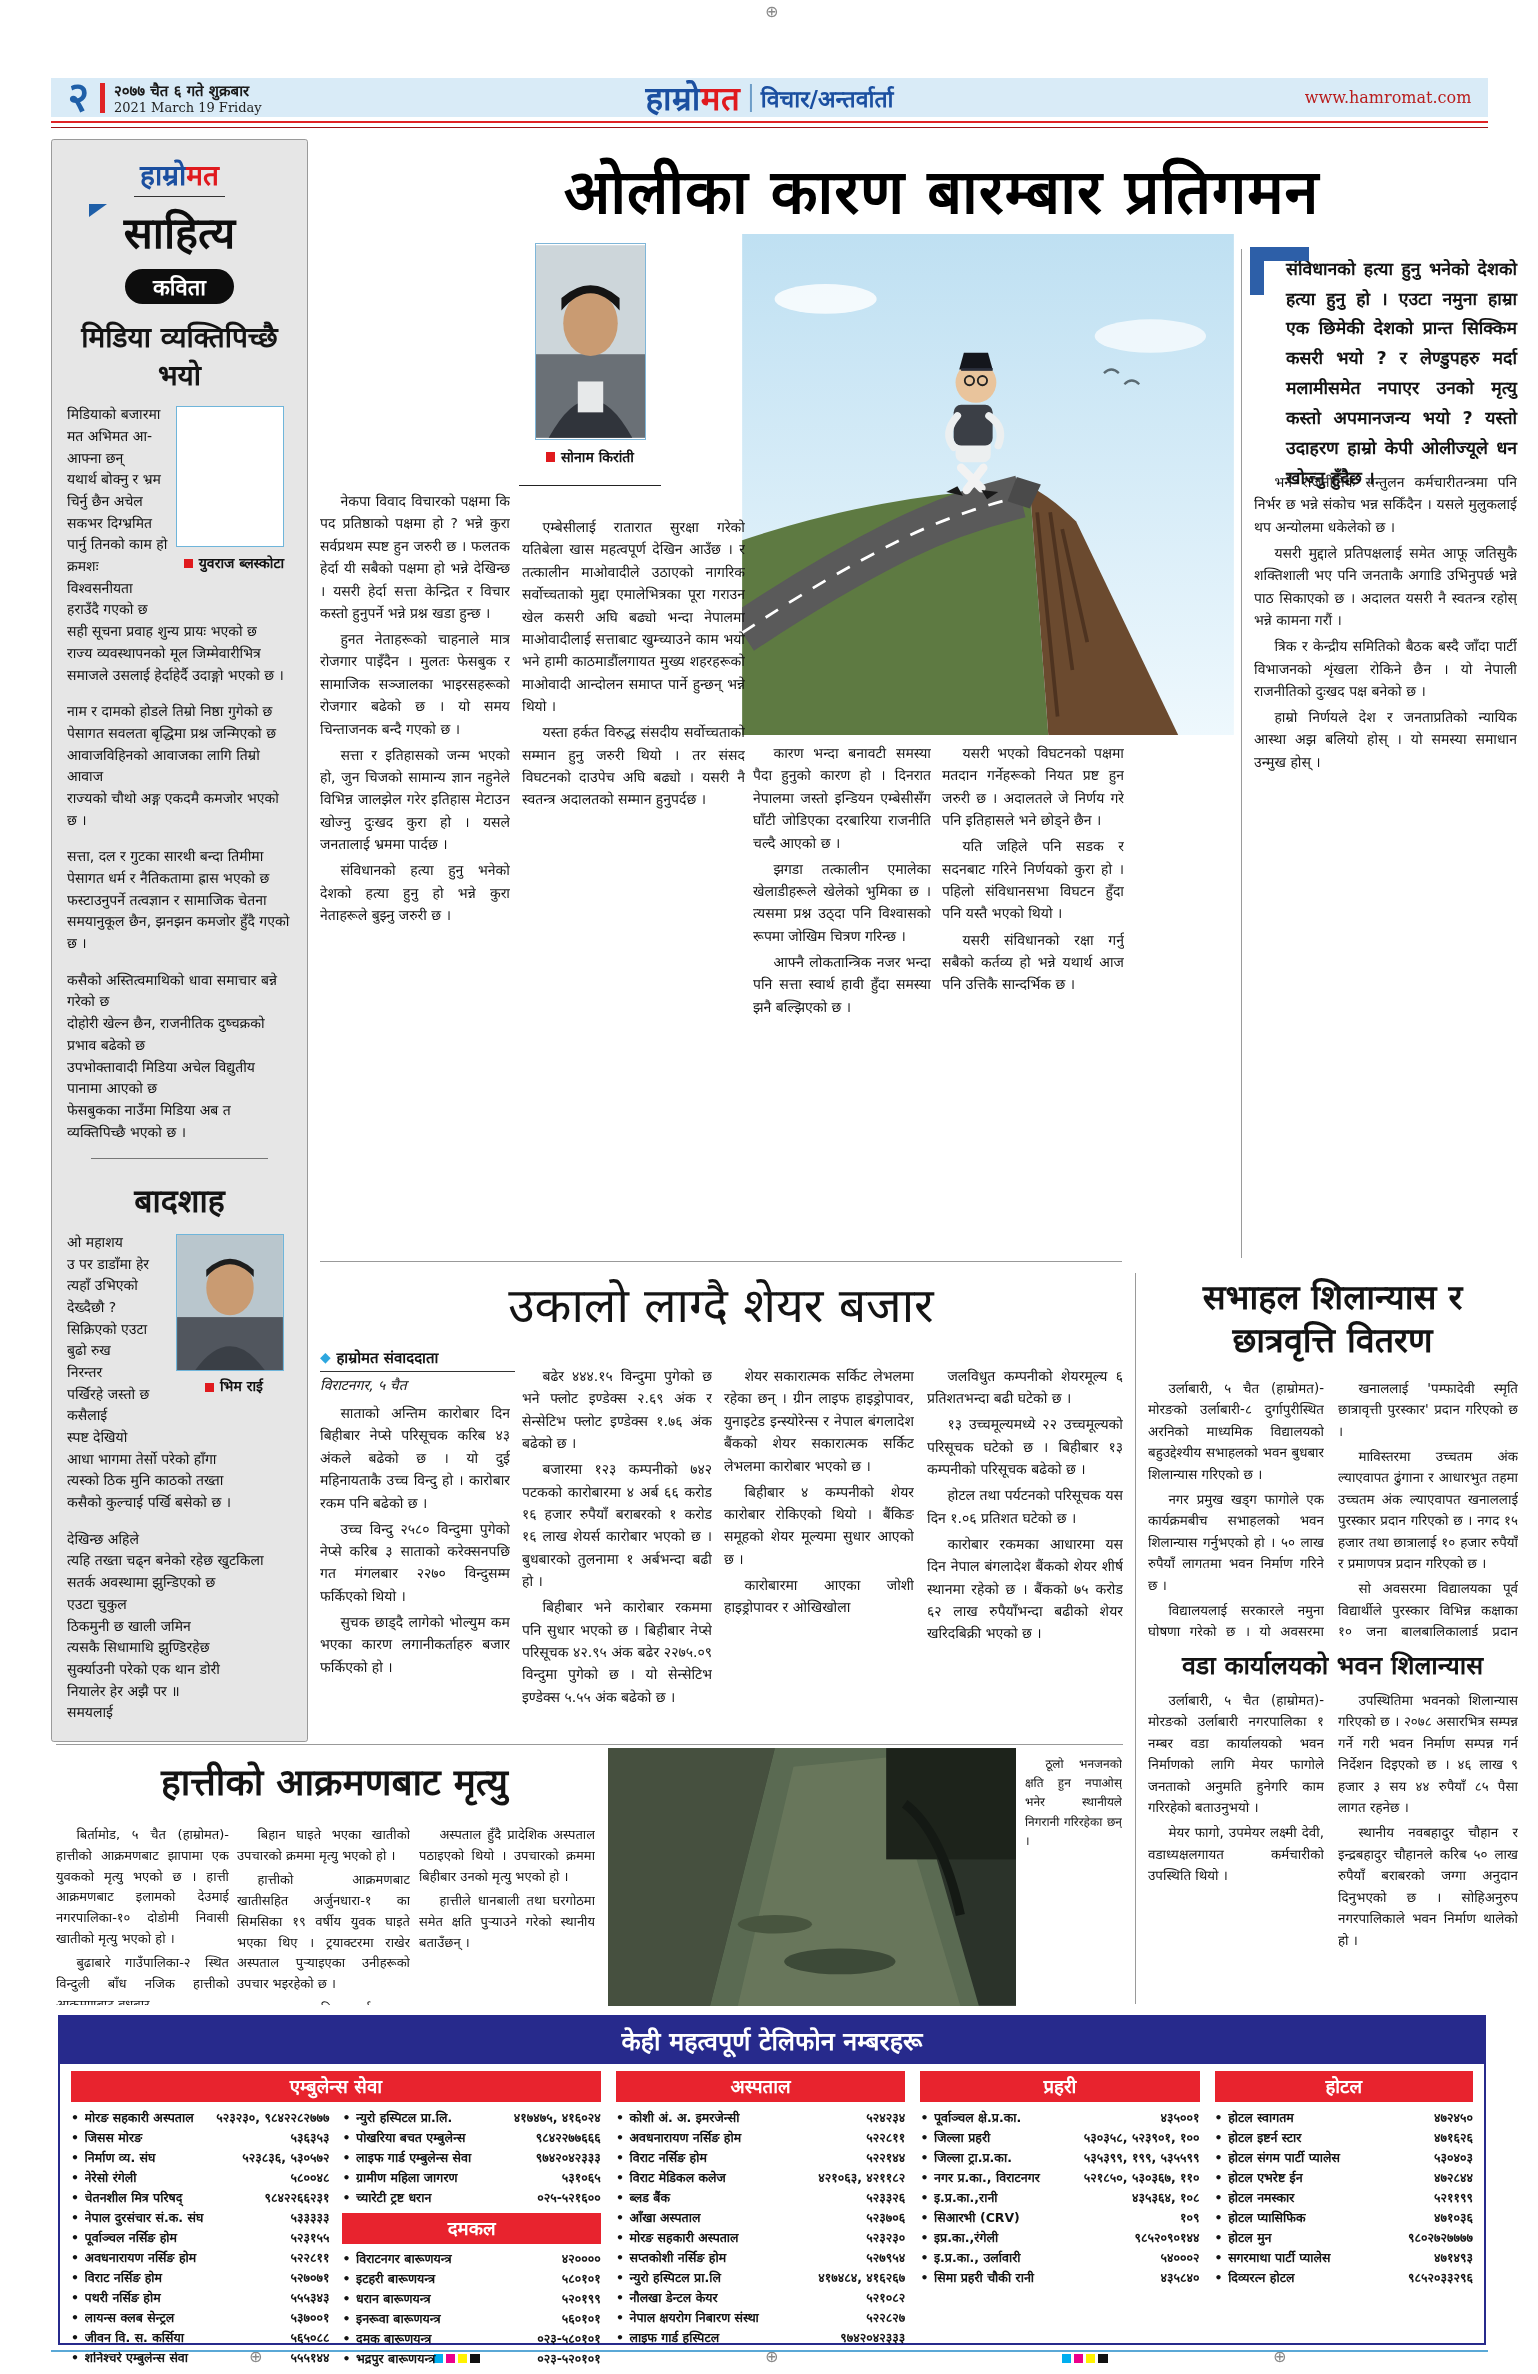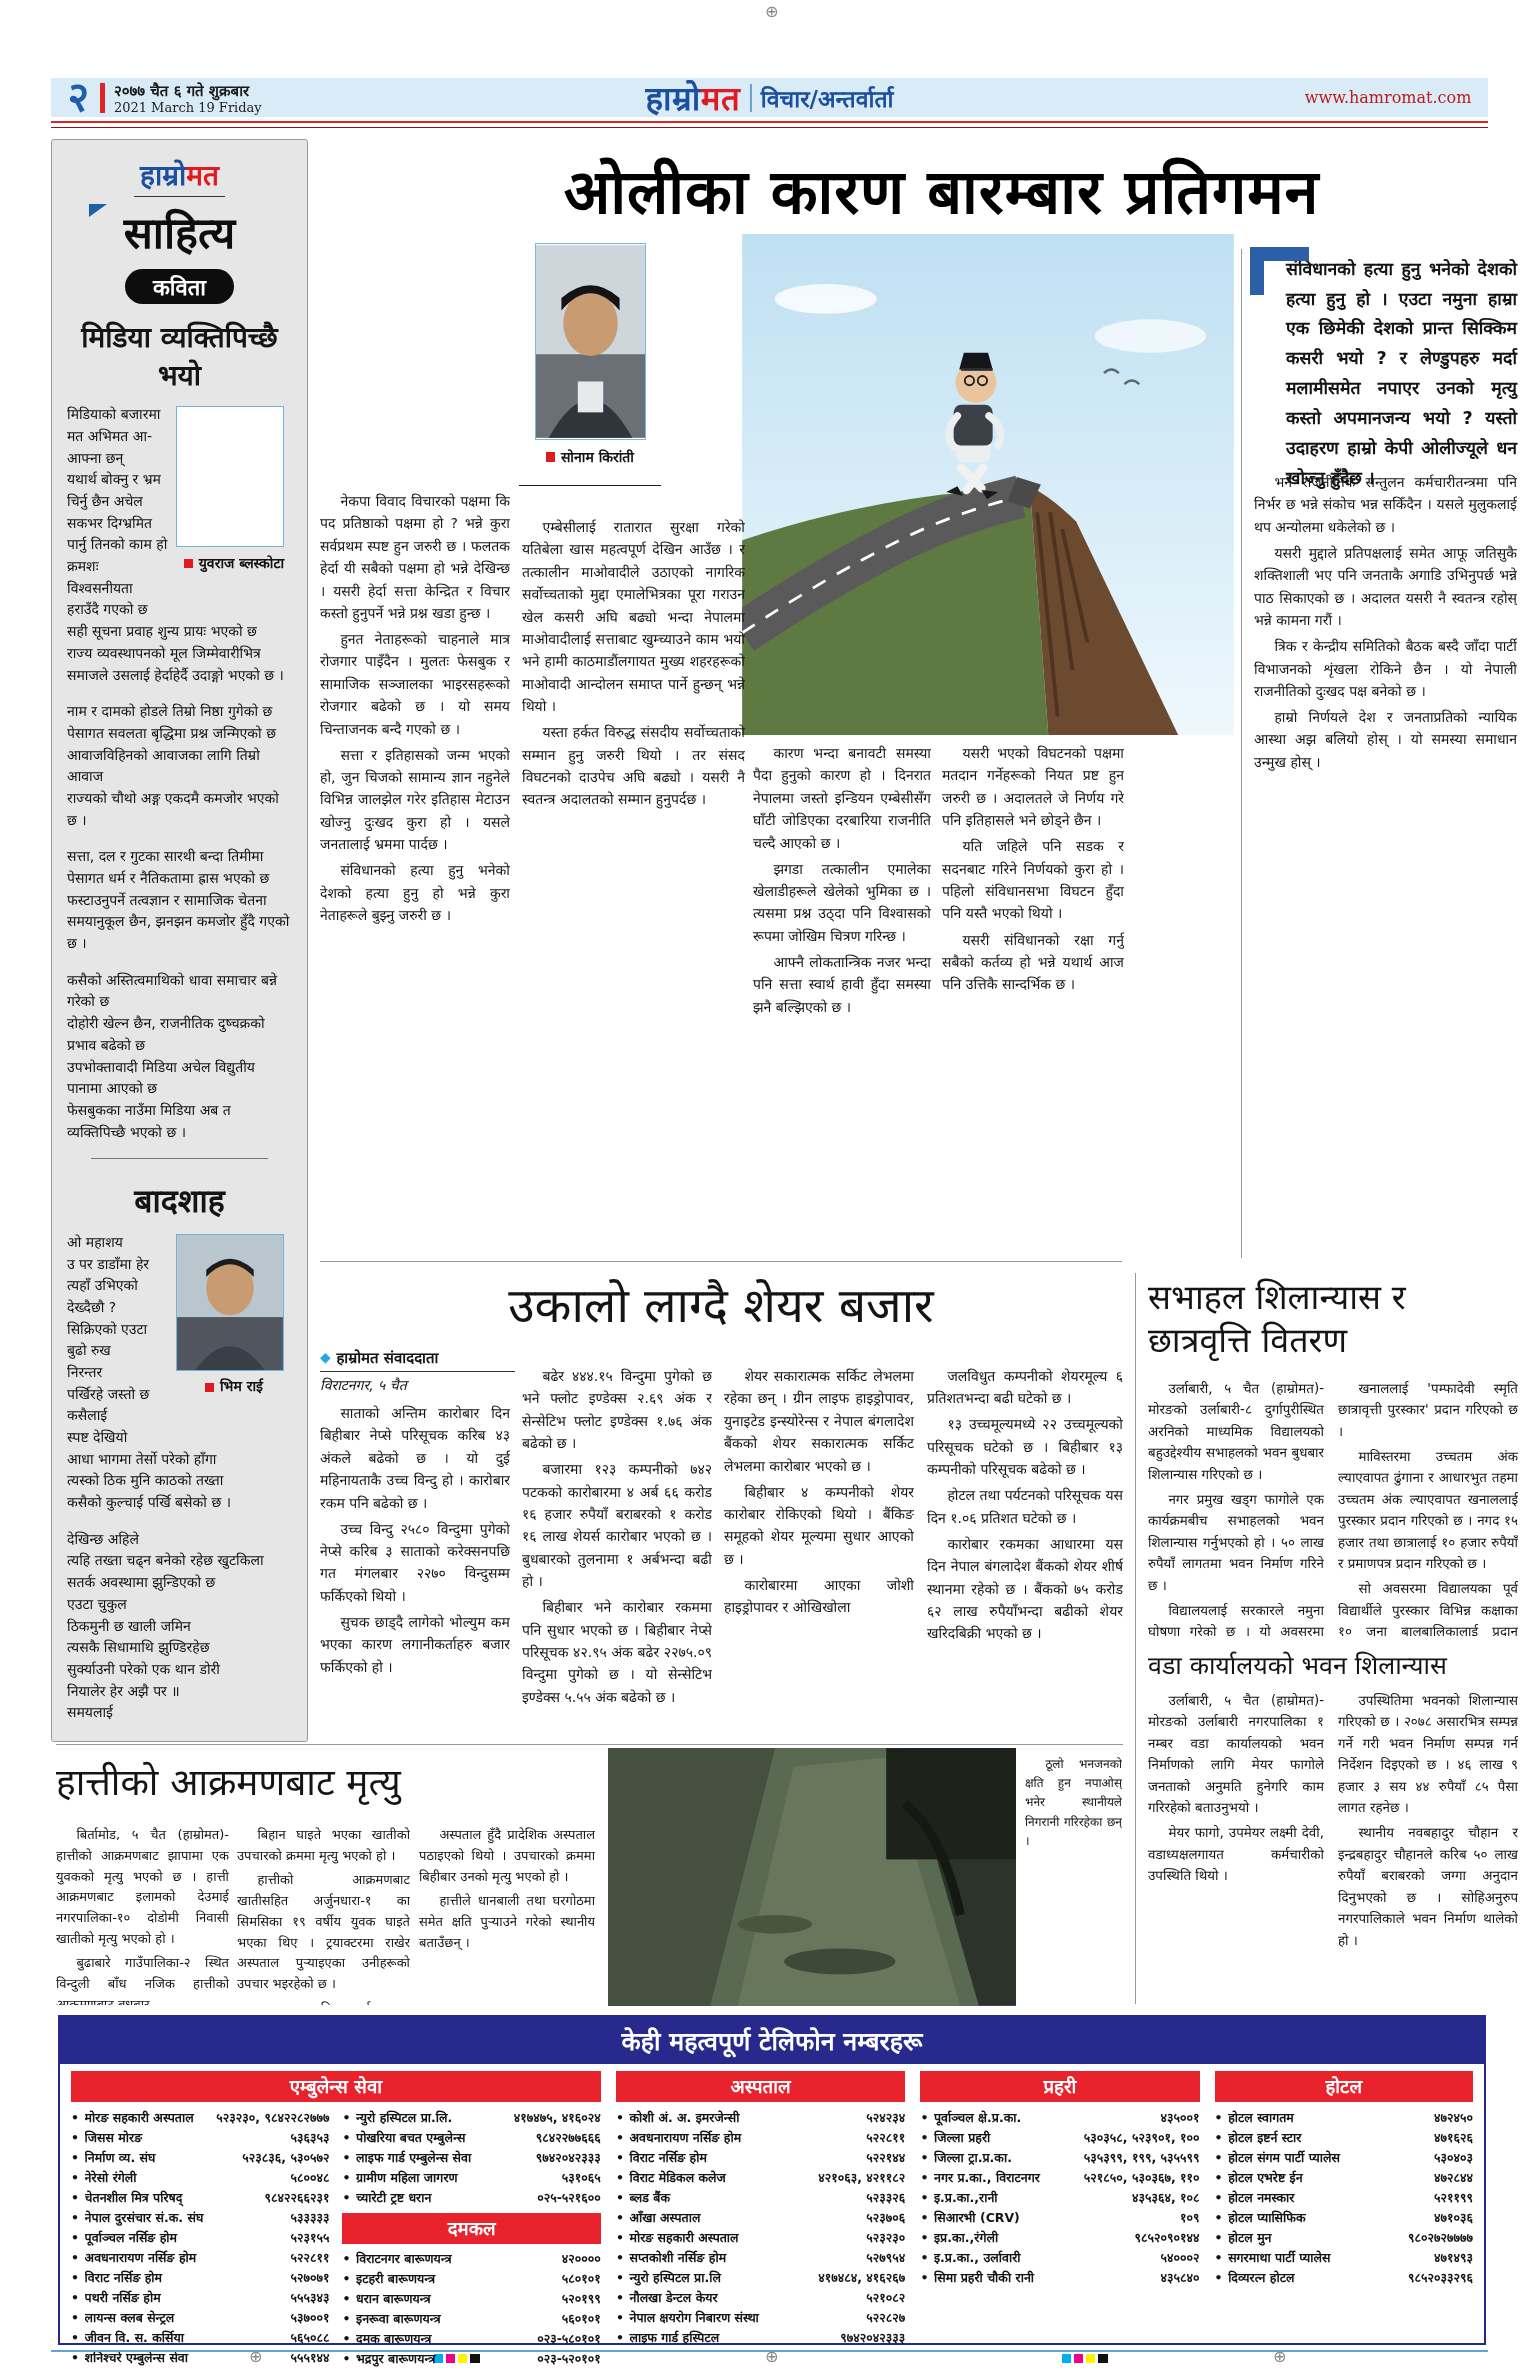--- a/index.html
+++ b/index.html
@@ -64,21 +64,21 @@
   
   .sep{position:absolute;height:0.9px;background:#999}
   .share-head{position:absolute;left:320px;top:1271px;width:802px;text-align:center;
               font-size:48px;font-weight:400}
   .share-by{position:absolute;left:320px;top:1347px;width:195px}
   .share-by .rep{display:flex;align-items:center;gap:5.6px;font-weight:800;font-size:15px;
                  border-bottom:0.9px solid #333;padding-bottom:3.7px}
   .diamond{color:#2da7df;font-size:14px}
   .dateline{font-style:italic;font-size:14px;margin-top:3.7px}
   
-  .r-head{position:absolute;font-weight:400}
+  .r-head{position:absolute;text-align:center;font-weight:700}
   
   .ptable{position:absolute;left:58px;top:2015px;width:1428px;height:330px;
           border:2.8px solid #272a8c;background:#fff}
   .pt-title{background:#272a8c;color:#fff;text-align:center;font-size:25px;font-weight:800;
             padding:5.6px 0 7.4px}
   .pt-body{display:flex;gap:15px;padding:7.4px 11px 3.7px}
   .pt-group{flex:1 1 0;min-width:0}
   .pt-group.wide{flex:2.05 1 0}
   .pt-red{background:#e8232e;color:#fff;text-align:center;font-size:18.6px;font-weight:800;
           padding:1.9px 0 3.7px;margin-bottom:5.6px}

